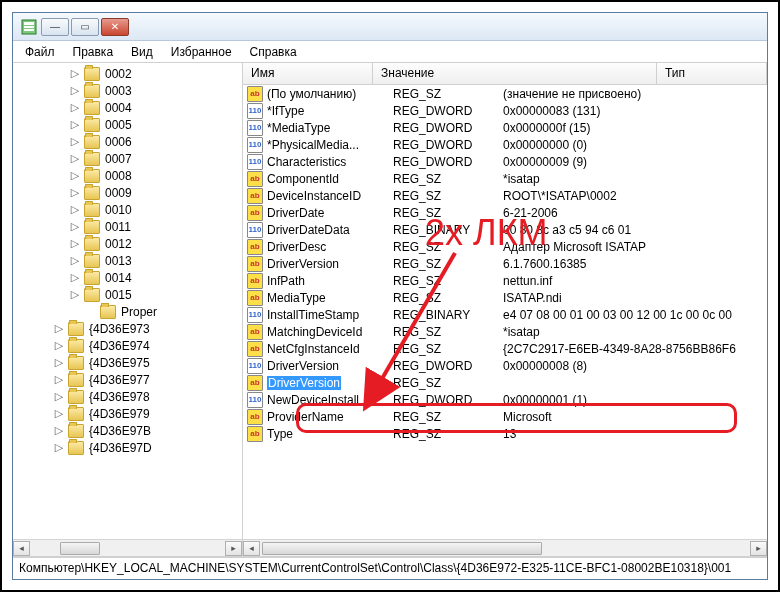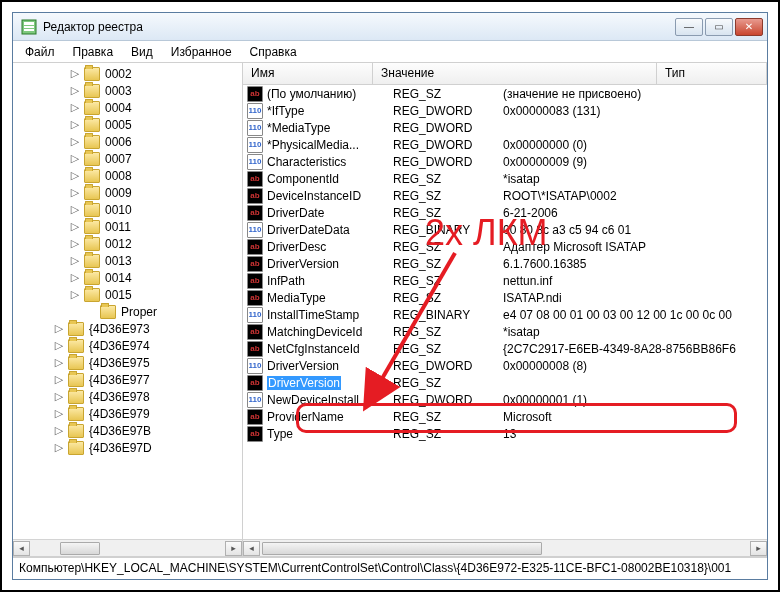--- a/index.html
+++ b/index.html
@@ -23,21 +23,21 @@
 .folder:before{content:"";position:absolute;top:-3px;left:0;width:6px;height:3px;background:#e8c653;border:1px solid #c9a530;border-bottom:none;border-radius:1px 1px 0 0}
 .tree-label{padding-left:2px}
 .list{flex:1;display:flex;flex-direction:column;overflow:hidden;position:relative}
 .list-header{height:22px;display:flex;border-bottom:1px solid #d0d0d0;background:linear-gradient(#fdfdfd,#efefef)}
 .lh{padding:3px 8px;border-right:1px solid #d0d0d0}
 .lh.name{width:130px}.lh.type{width:110px}.lh.val{flex:1}
 .list-body{flex:1;overflow:hidden;position:relative}
 .row{display:flex;align-items:center;height:17px;padding-left:4px}
 .row.sel .cell.name span{background:#3399ff;color:#fff;padding:0 1px}
 .ico{width:16px;height:16px;margin-right:4px;border:1px solid #888;border-radius:1px;display:flex;align-items:center;justify-content:center;font-size:8px;font-weight:bold;flex-shrink:0}
-.ico.sz{background:#000000;color:#c33}
+.ico.sz{background:#fde047;color:#c33}
 .ico.dw{background:#fff;color:#36c}
 .cell{overflow:hidden;white-space:nowrap;text-overflow:ellipsis}
 .cell.name{width:126px}.cell.type{width:110px}.cell.val{flex:1}
 .hscroll{height:17px;background:#f0f0f0;border-top:1px solid #d4d4d4;display:flex;align-items:center}
 .hs-btn{width:17px;height:15px;background:linear-gradient(#fafafa,#e4e4e4);border:1px solid #b0b0b0;display:flex;align-items:center;justify-content:center;font-size:9px;color:#555}
 .hs-track{flex:1;position:relative;height:15px}
 .hs-thumb{position:absolute;height:13px;top:1px;background:linear-gradient(#f4f4f4,#d8d8d8);border:1px solid #aaa;border-radius:1px}
 .status{height:22px;padding:3px 6px;border-top:1px solid #d0d0d0;white-space:nowrap;overflow:hidden}
 .annot{position:absolute;pointer-events:none}
 .annot-text{position:absolute;top:212px;left:425px;font-size:36px;font-weight:normal;color:#e51c23;font-family:Arial,sans-serif;white-space:nowrap}
@@ -50,21 +50,20 @@
 <div class="outer">
 <div class="win">
 
   <div class="titlebar">
     <svg class="tb-icon" viewBox="0 0 16 16">
           <rect x="1" y="1" width="14" height="14" fill="#7fc97f" stroke="#2a7a2a"></rect>
           <rect x="3" y="3" width="10" height="3" fill="#fff"></rect>
           <rect x="3" y="7" width="10" height="2" fill="#fff"></rect>
           <rect x="3" y="10" width="10" height="2" fill="#fff"></rect>
         </svg>
-    <div class="tb-title">Редактор реестра</div>
     <div class="tb-btns">
       <div class="tb-btn">—</div>
       <div class="tb-btn">▭</div>
       <div class="tb-btn close">✕</div>
     </div>
   </div>
 
   <div class="menubar">
     <div class="menuitem">Файл</div>
     <div class="menuitem">Правка</div>
@@ -218,20 +217,21 @@
             <div class="row">
               <span class="ico dw">110</span>
               <span class="cell name"><span>*IfType</span></span>
               <span class="cell type">REG_DWORD</span>
               <span class="cell val">0x00000083 (131)</span>
             </div>
             <div class="row">
               <span class="ico dw">110</span>
               <span class="cell name"><span>*MediaType</span></span>
               <span class="cell type">REG_DWORD</span>
+              <span class="cell val">0x0000000f (15)</span>
             </div>
             <div class="row">
               <span class="ico dw">110</span>
               <span class="cell name"><span>*PhysicalMedia...</span></span>
               <span class="cell type">REG_DWORD</span>
               <span class="cell val">0x00000000 (0)</span>
             </div>
             <div class="row">
               <span class="ico dw">110</span>
               <span class="cell name"><span>Characteristics</span></span>

